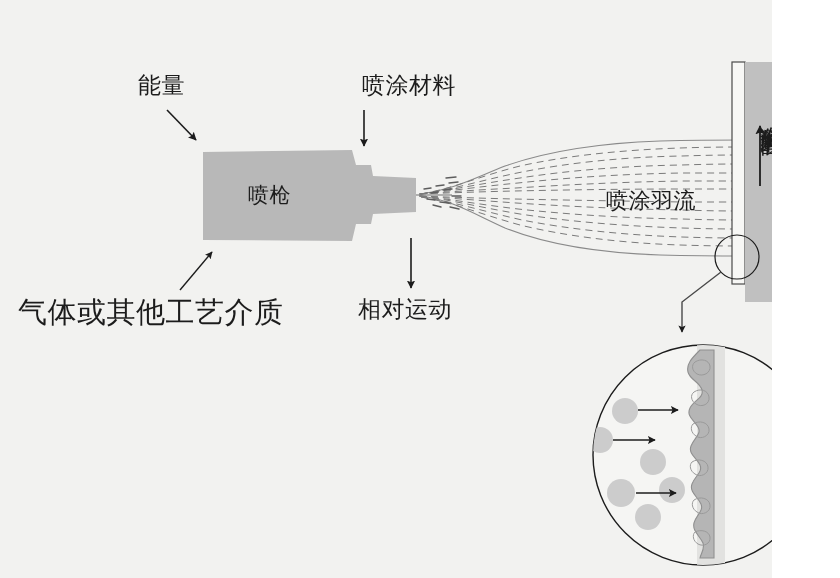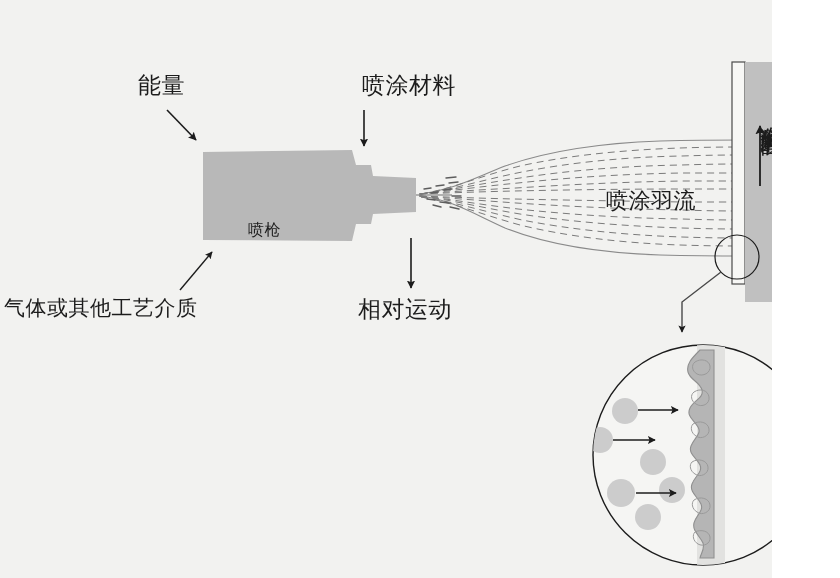--- a/index.html
+++ b/index.html
@@ -29,23 +29,23 @@
     position: absolute;
     color: #1c1c1c;
     font-family: "DejaVu Sans", "Liberation Sans", sans-serif;
     white-space: nowrap;
     line-height: 1.05;
     font-weight: 500;
     letter-spacing: 0.5px;
   }
   #label-energy        { left: 138px; top: 73px;  font-size: 23px; }
   #label-spray-mat     { left: 316px; top: 73px;  font-size: 23px; margin-left: 46px; }
-  #label-gas           { left: 4px;  top: 297px; font-size: 21px; }
+  #label-gas           { left: 18px;  top: 297px; font-size: 29px; }
   #label-rel-motion    { left: 358px; top: 297px; font-size: 23px; }
-  #label-gun           { left: 248px; top: 184px; font-size: 16px; margin-top: 38px; }
+  #label-gun           { left: 248px; top: 184px; font-size: 21px; }
   #label-coating       { left: 588px; top: 90px;  font-size: 22px; }
   #label-plume         { left: 606px; top: 181px; font-size: 22px; margin-top: 8px; }
   #label-surface {
     left: 760px;
     top: 108px;
     font-size: 22px;
     writing-mode: vertical-rl;
     text-orientation: upright;
     letter-spacing: 2px;
     line-height: 1;

